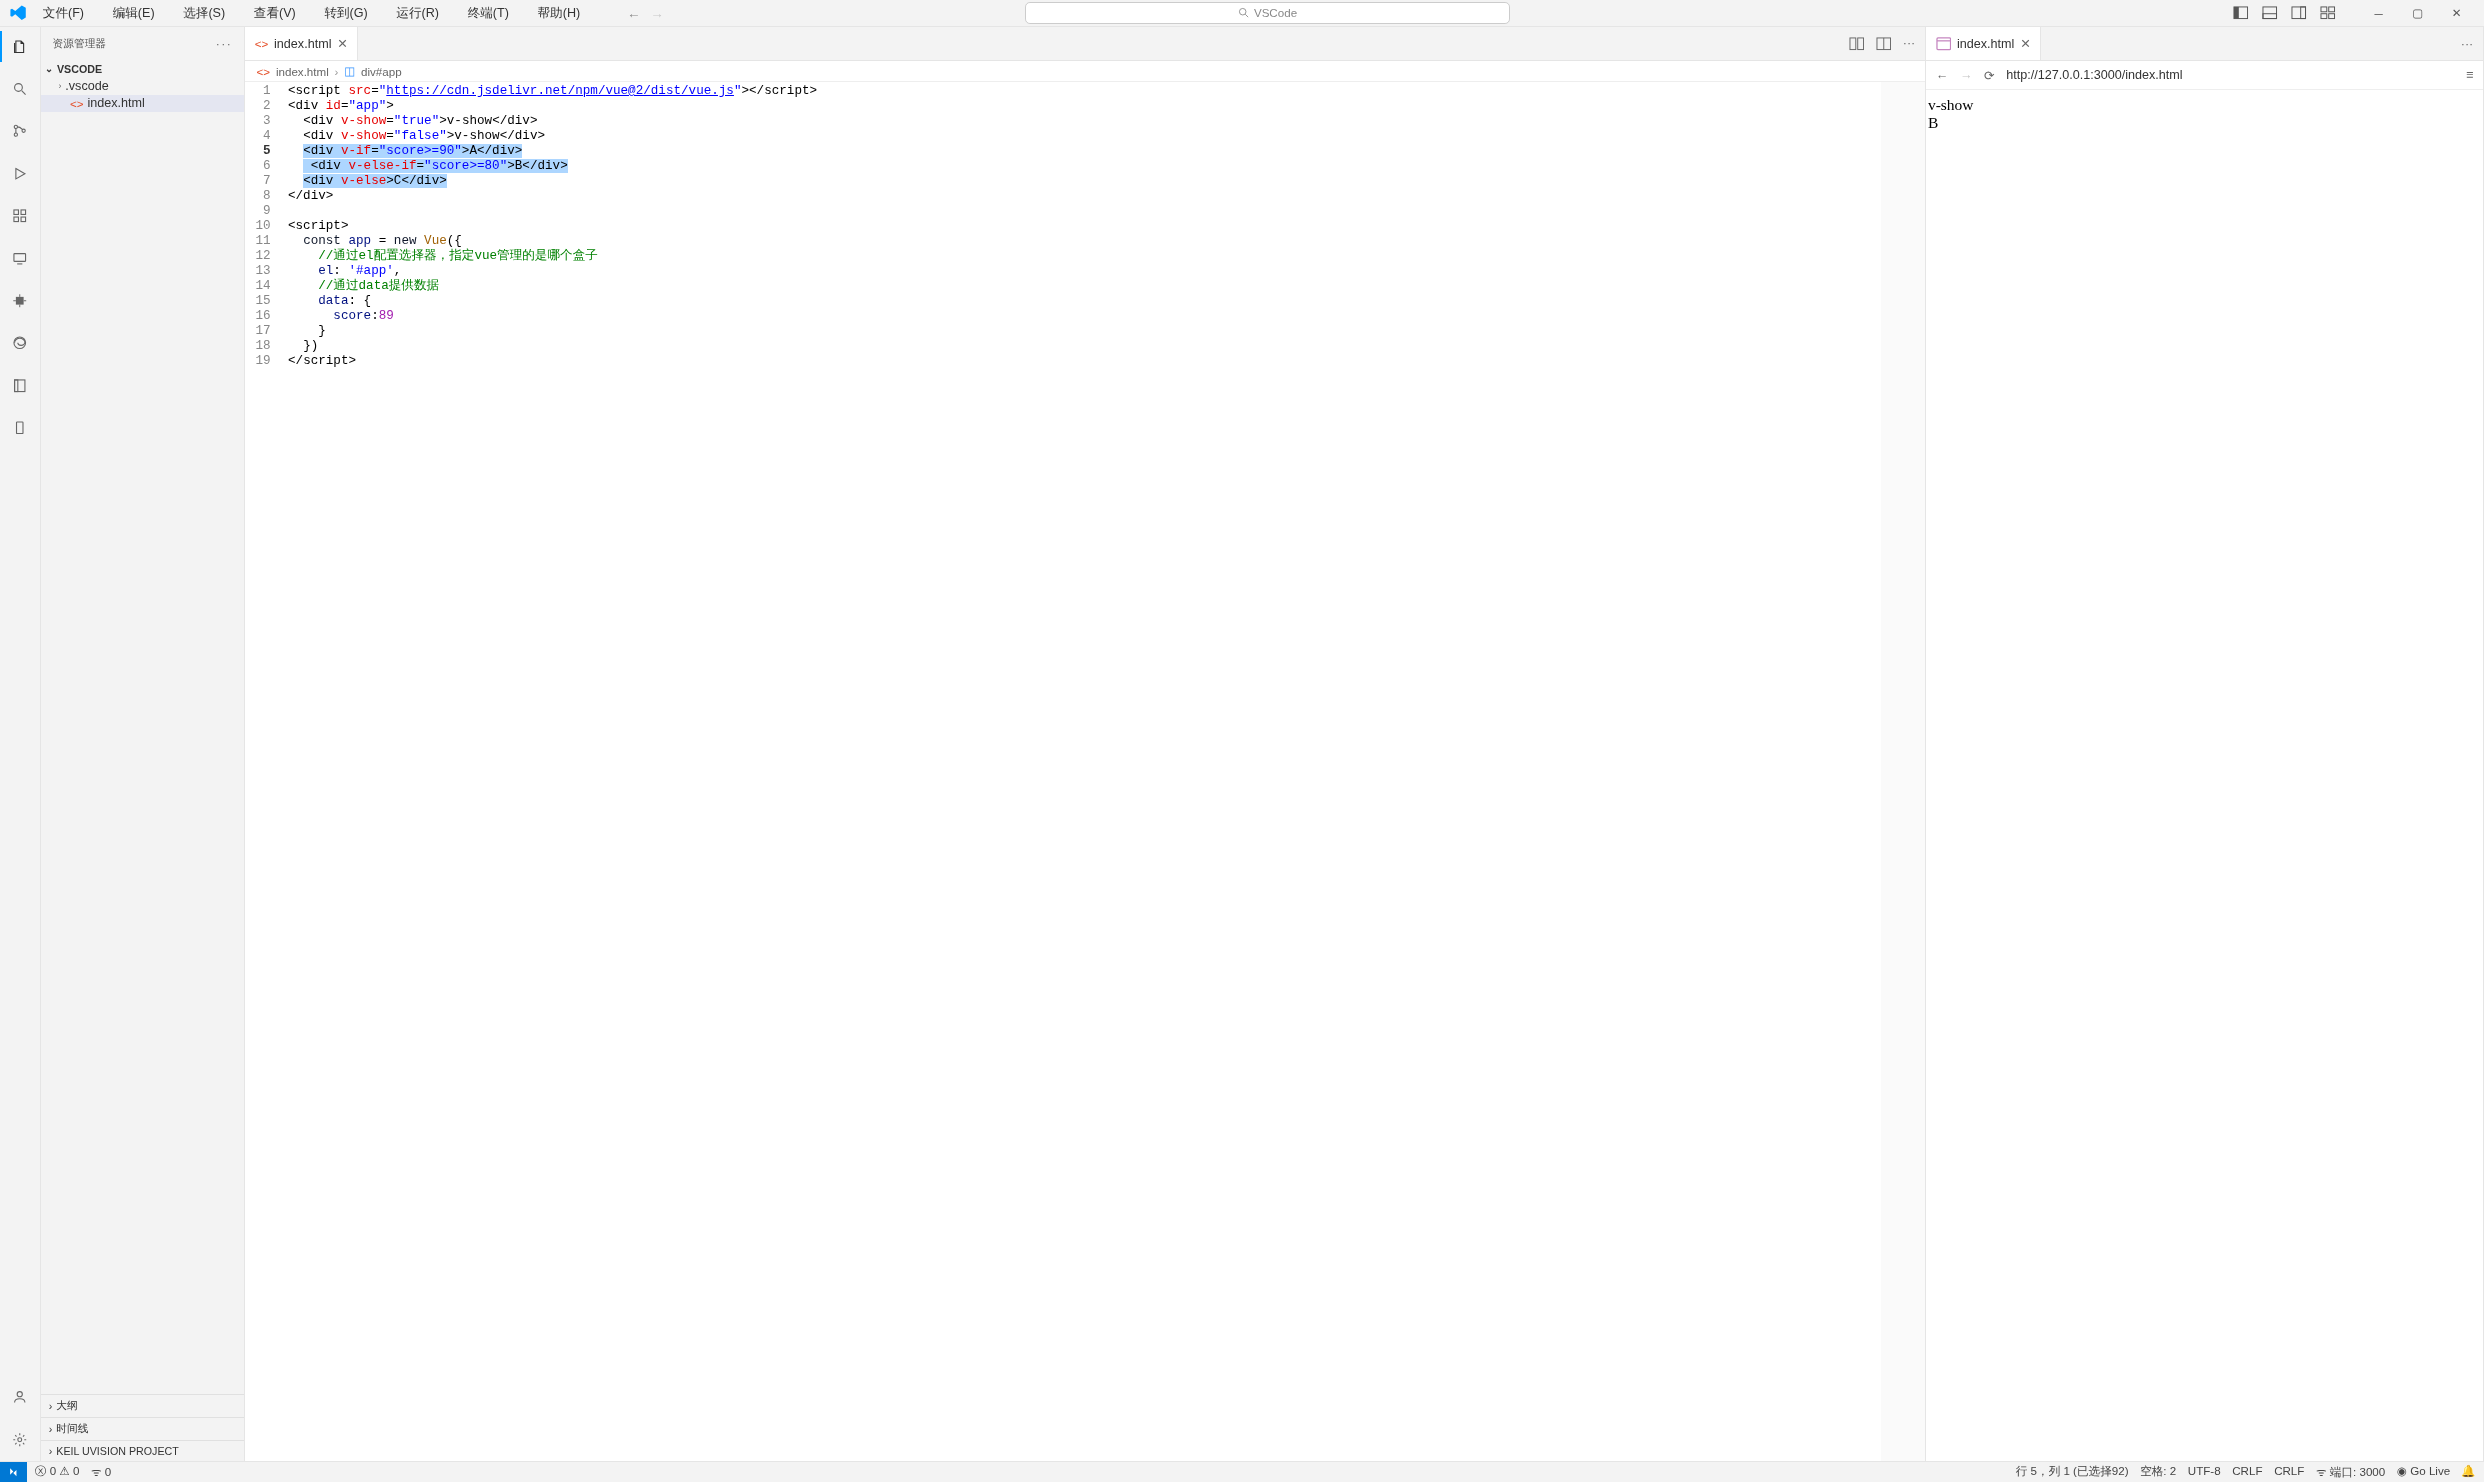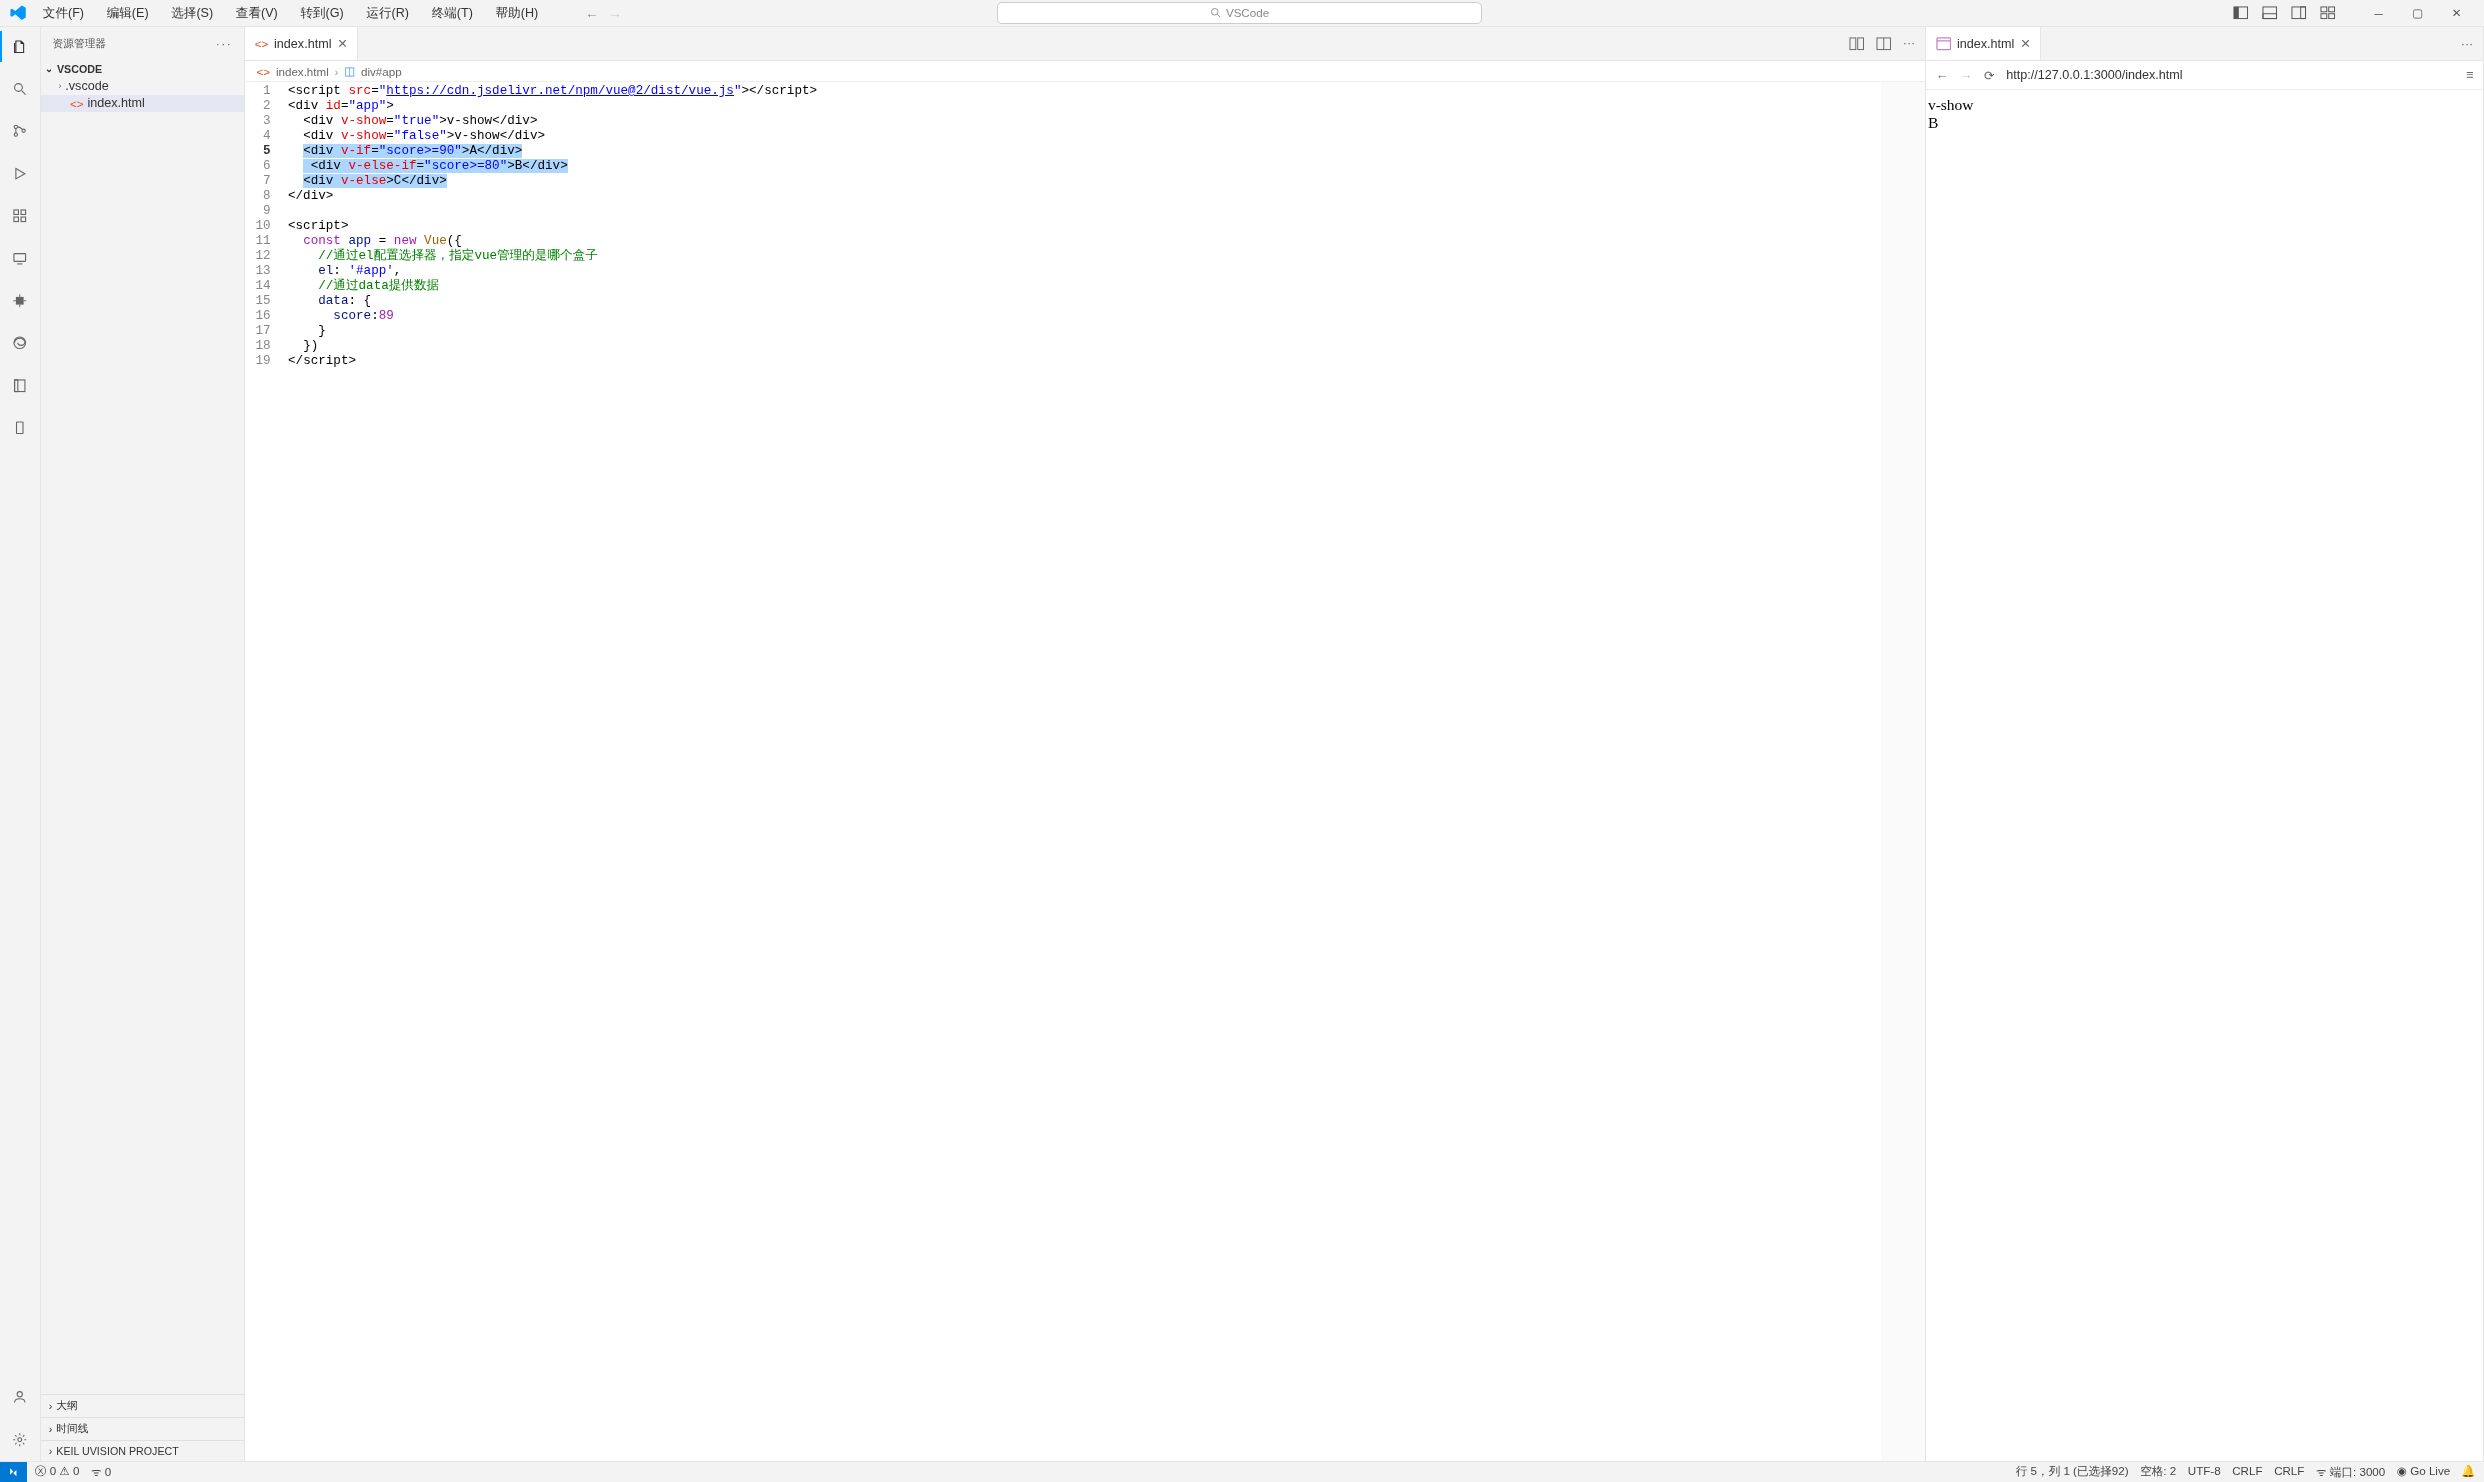--- a/index.html
+++ b/index.html
@@ -1,21 +1,21 @@
 <!DOCTYPE html>
 <html><head>
 <meta charset="utf-8">
 <style>
 * { box-sizing: border-box; margin: 0; padding: 0; }
 body { font-family: "Segoe UI", "Microsoft YaHei", sans-serif; font-size: 12.6px; color: #333; background: #fff; height: 100vh; overflow: hidden; display: flex; flex-direction: column; }
 
 
 .titlebar { height: 27px; background: #f3f3f3; display: flex; align-items: center; padding: 0 7.8px; border-bottom: 1px solid #e5e5e5; }
 .titlebar .logo { width: 19.4px; height: 19.4px; margin-right: 7.8px; color: #0098ff; }
-.menus { display: flex; gap: 7px; }
+.menus { display: flex; gap: 13px; }
 .menus span { padding: 2.9px 7.8px; cursor: default; }
 .nav-arrows { margin-left: 39px; display: flex; gap: 9.7px; color: #888; }
 .nav-arrows span { font-size: 13.6px; }
 .search-global { flex: 1; max-width: 485px; margin: 0 auto; background: #fff; border: 1px solid #ccc; border-radius: 4.9px; height: 21.3px; display: flex; align-items: center; justify-content: center; color: #888; gap: 3.9px; font-size: 11.6px; }
 .titlebar-right { display: flex; align-items: center; gap: 13.6px; margin-left: auto; color: #555; }
 .titlebar-right .icon { width: 15.5px; height: 15.5px; }
 .win-controls { display: flex; gap: 0; margin-left: 9.7px; }
 .win-controls span { width: 39px; height: 27px; display: flex; align-items: center; justify-content: center; font-size: 11.6px; }
 
 
@@ -56,21 +56,21 @@
 .code-area { flex: 1; position: relative; display: flex; font-family: Consolas, "Courier New", monospace; font-size: 12.6px; overflow: hidden; }
 .gutter { width: 43px; text-align: right; color: #888; padding-right: 17.5px; padding-top: 1.9px; }
 .gutter div { height: 15px; line-height: 15px; }
 .gutter div.cur { color: #333; font-weight: 600; }
 .code { flex: 1; padding-top: 1.9px; white-space: pre; position: relative; }
 .code .line { height: 15px; line-height: 15px; }
 .t-tag { color: #000000; }
 .t-attr { color: #e50000; }
 .t-str { color: #0000ff; }
 .t-txt { color: #000; }
-.t-kw { color: #a21caf; }
+.t-kw { color: #0f172a; }
 .t-id { color: #001080; }
 .t-cm { color: #008000; }
 .t-num { color: #a21caf; }
 .t-fn { color: #a16207; }
 .t-link { text-decoration: underline; }
 .sel { background: #add6ff; }
 .minimap { position: absolute; right: 0; top: 0; width: 44px; height: 100%; background: #fafafa; font-size: 1.9px; line-height: 2.9px; color: #888; padding: 1.9px; }
 
 
 .browser-bar { height: 29px; display: flex; align-items: center; gap: 11.6px; padding: 0 9.7px; color: #666; font-size: 12.6px; border-bottom: 1px solid #eee; }

